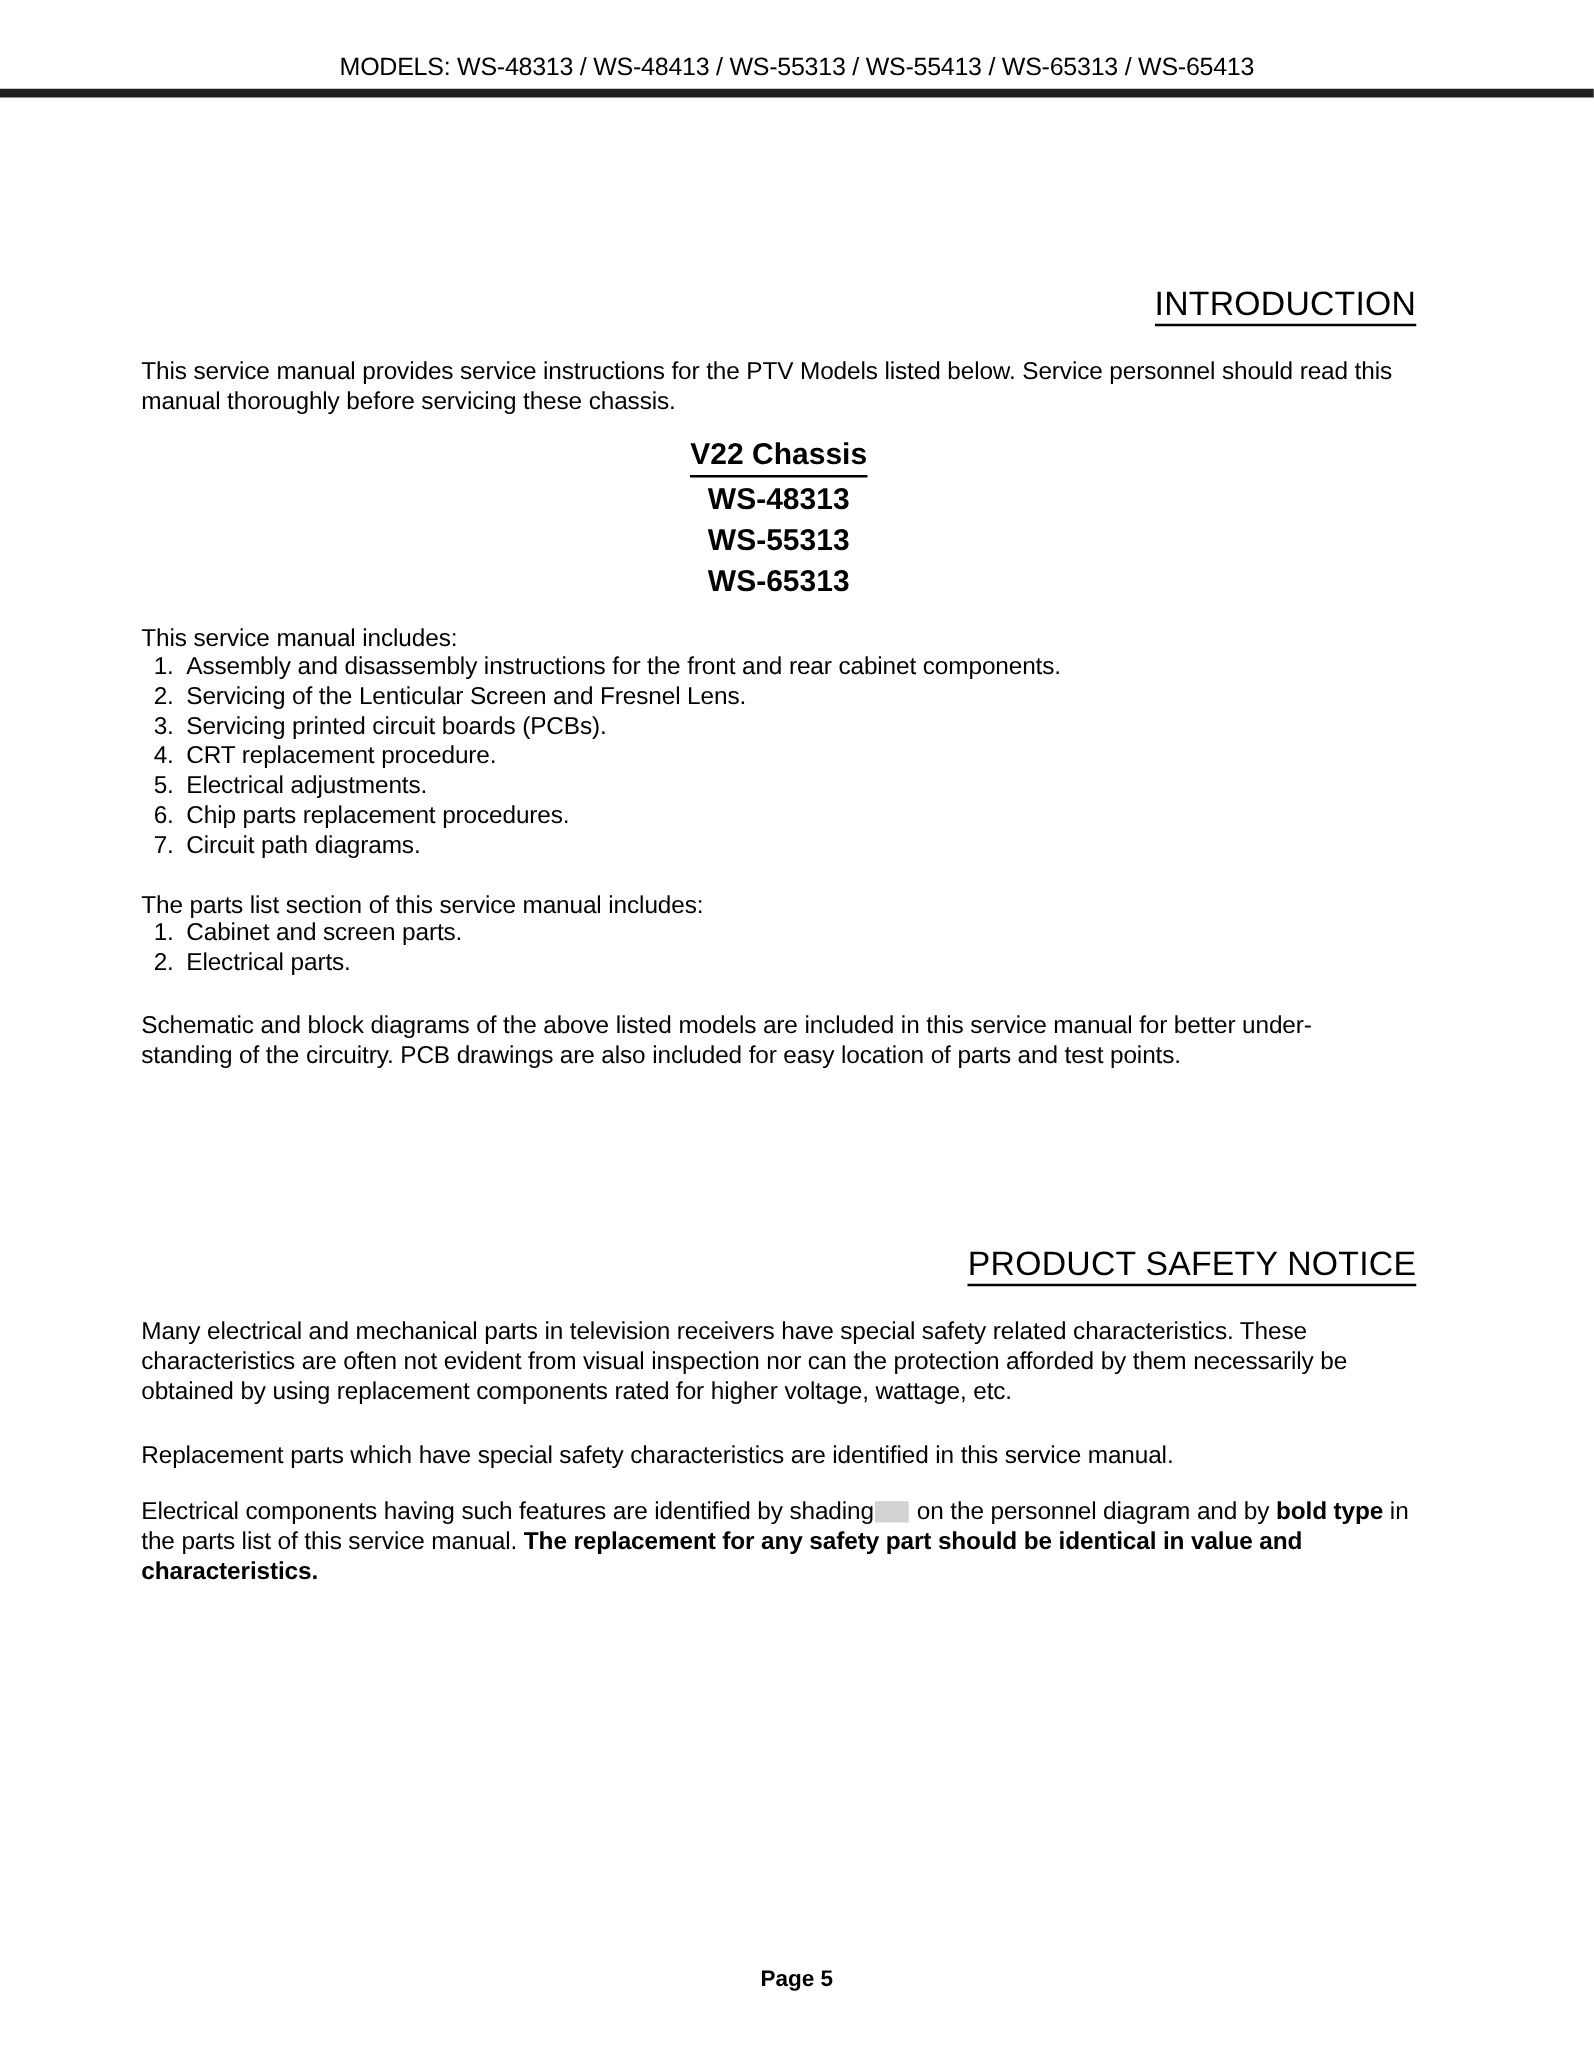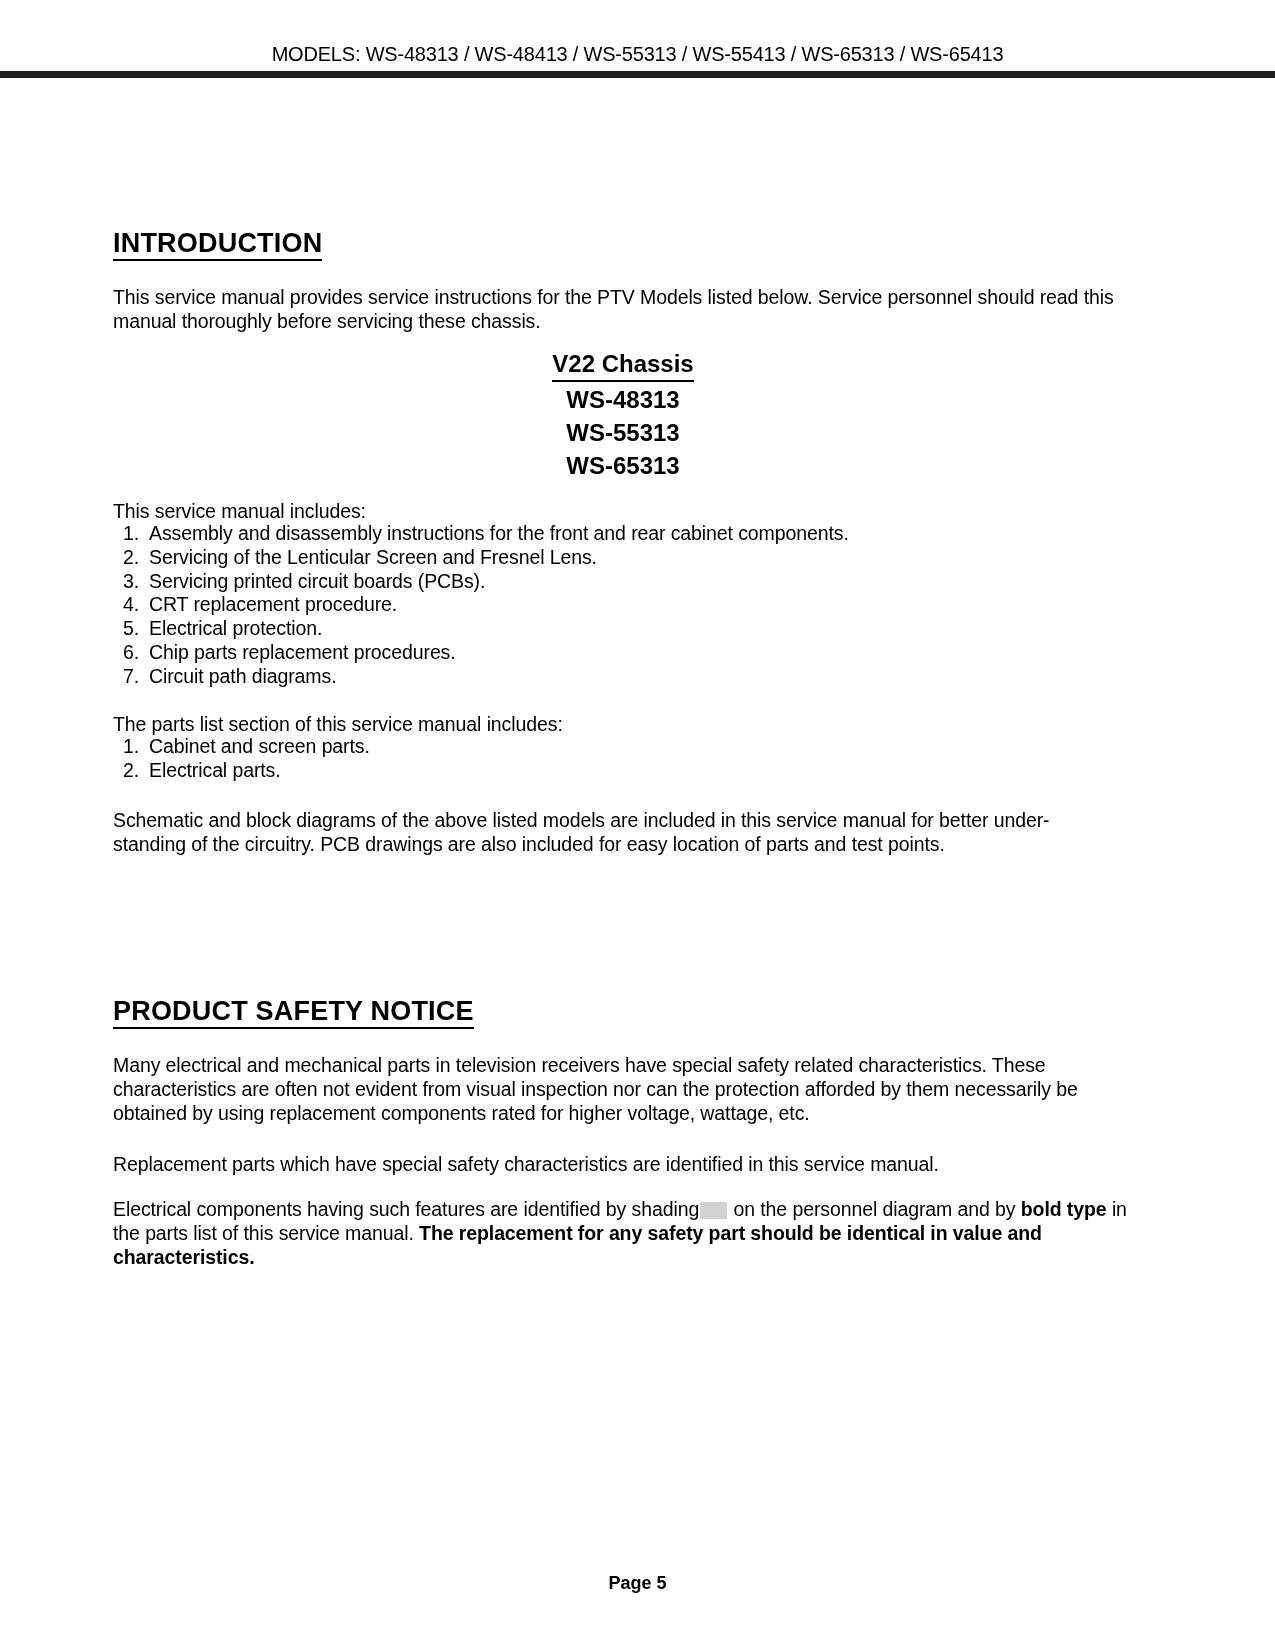--- a/index.html
+++ b/index.html
@@ -46,23 +46,23 @@
 
   
   .content {
     position: absolute;
     top: 0;
     left: 113px;
     width: 1020px;
   }
 
   .section-title {
-    text-align: left;
+    text-align: right;
     font-size: 27px;
-    font-weight: bold;
+    font-weight: normal;
     letter-spacing: 0.2px;
   }
   .section-title span {
     border-bottom: 2px solid #000;
     padding-bottom: 1px;
   }
 
   #introduction-title { position: absolute; top: 228px; left: 0; width: 1020px; }
   #safety-title       { position: absolute; top: 996px; left: 0; width: 1020px; }
 
@@ -181,21 +181,21 @@
   </div>
 
   <p class="body-text" id="includes-lead">This service manual includes:</p>
 </div>
 
 <ol class="doc-list" id="includes-list">
   <li><span class="num">1.</span><span>Assembly and disassembly instructions for the front and rear cabinet components.</span></li>
   <li><span class="num">2.</span><span>Servicing of the Lenticular Screen and Fresnel Lens.</span></li>
   <li><span class="num">3.</span><span>Servicing printed circuit boards (PCBs).</span></li>
   <li><span class="num">4.</span><span>CRT replacement procedure.</span></li>
-  <li><span class="num">5.</span><span>Electrical protection.</span></li>
+  <li><span class="num">5.</span><span>Electrical adjustments.</span></li>
   <li><span class="num">6.</span><span>Chip parts replacement procedures.</span></li>
   <li><span class="num">7.</span><span>Circuit path diagrams.</span></li>
 </ol>
 
 <div class="content">
   <p class="body-text" id="parts-lead">The parts list section of this service manual includes:</p>
 </div>
 
 <ol class="doc-list" id="parts-list">
   <li><span class="num">1.</span><span>Cabinet and screen parts.</span></li>

